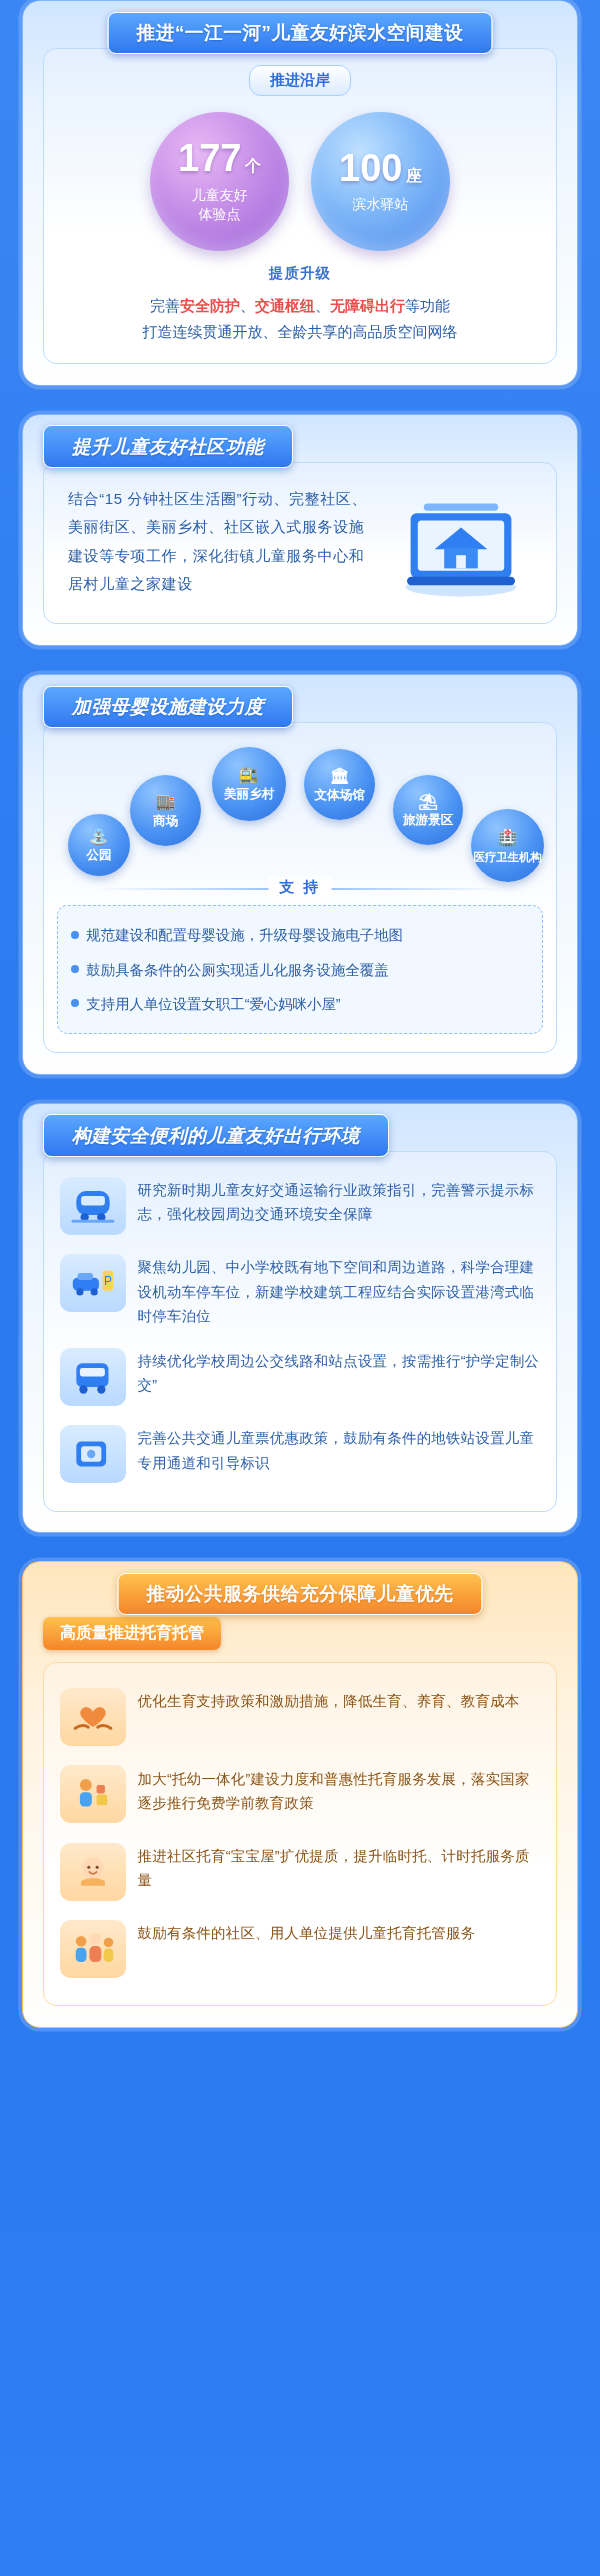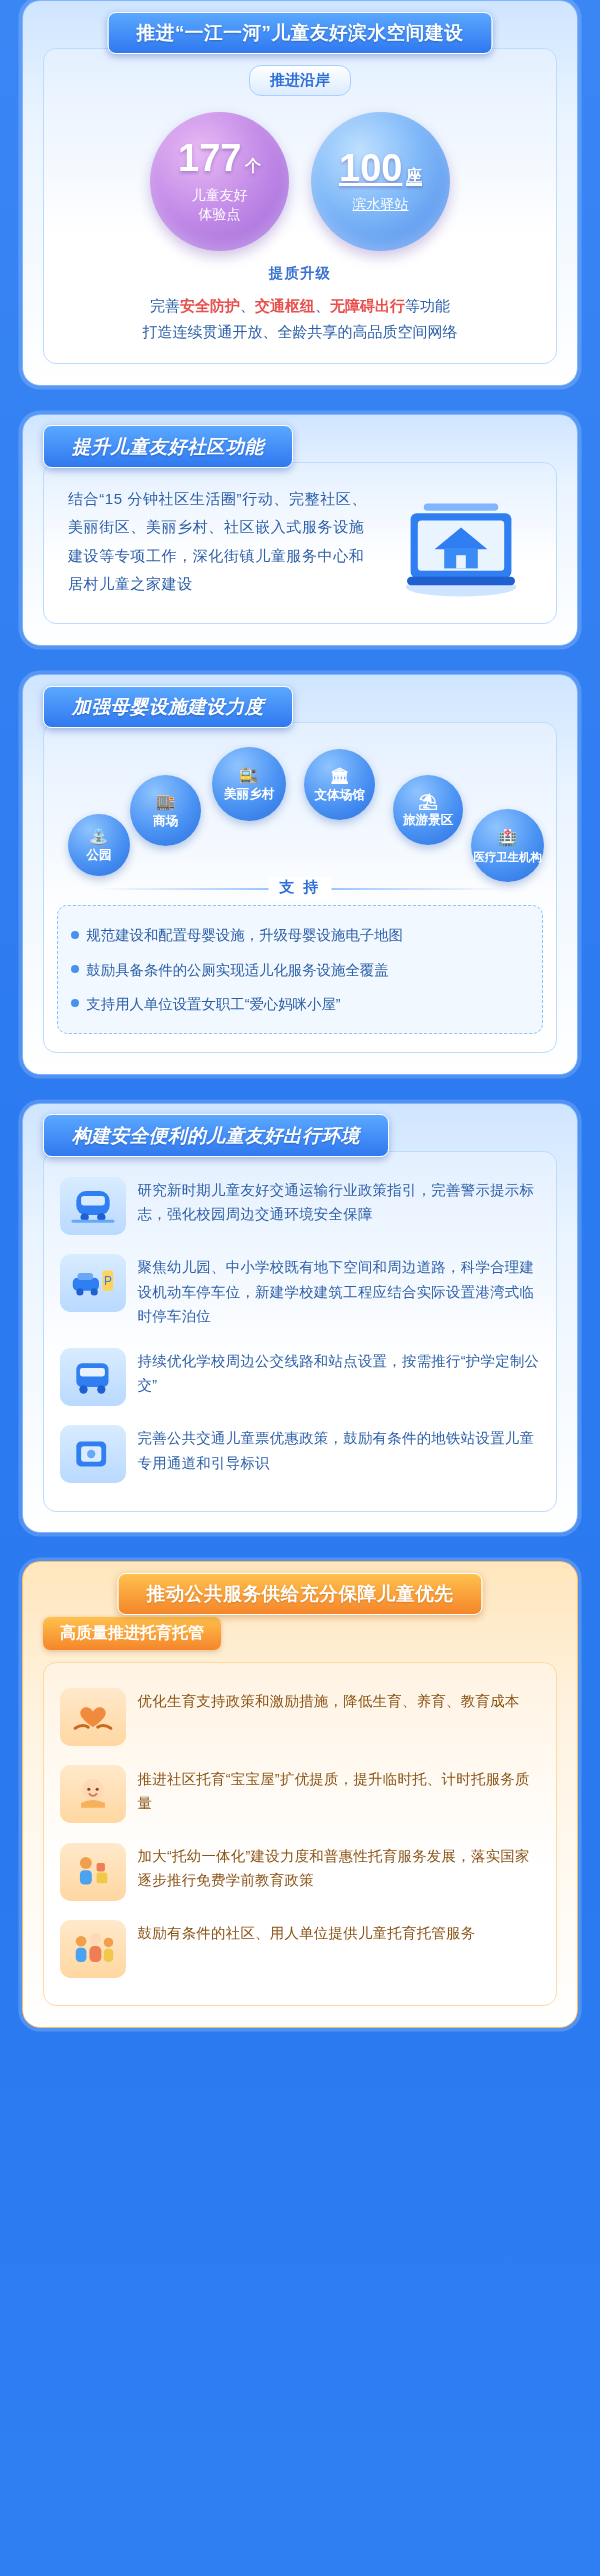--- a/index.html
+++ b/index.html
@@ -77,21 +77,21 @@
     height: 139px;
     border-radius: 50%;
     display: flex;
     flex-direction: column;
     align-items: center;
     justify-content: center;
     color: #fff;
     box-shadow: 0 6px 13.2px rgba(90,50,160,0.28), inset 0 -6px 13.2px rgba(255,255,255,0.25);
   }
   .circle.purple { background: radial-gradient(circle at 35% 28%, #e8b9f4 0%, #c58ee8 45%, #9b63d8 100%); }
-  .circle.blue   { background: radial-gradient(circle at 35% 28%, #bfe0ff 0%, #7fb8f8 45%, #4a86ea 100%); text-decoration: underline; }
+  .circle.blue   { background: radial-gradient(circle at 35% 28%, #bfe0ff 0%, #7fb8f8 45%, #4a86ea 100%); }
   .circle .num {
     font-size: 38px;
     font-weight: bold;
     line-height: 1;
     text-shadow: 0 1.8px 3.6px rgba(60,20,120,0.3);
   }
   .circle .num .unit {
     font-size: 16px;
     font-weight: bold;
     margin-left: 3.6px;
@@ -437,40 +437,40 @@
           <path d="M12 52 q12 -8 22 -2" stroke="#c96a20" stroke-width="5" fill="none" stroke-linecap="round"></path>
           <path d="M72 52 q-12 -8 -22 -2" stroke="#c96a20" stroke-width="5" fill="none" stroke-linecap="round"></path>
         </svg>
       </div>
       <div class="item-text">优化生育支持政策和激励措施，降低生育、养育、教育成本</div>
     </div>
 
     <div class="item-row">
       <div class="item-icon">
         <svg width="50" height="40" viewBox="0 0 84 66">
+          <circle cx="30" cy="18" r="10" fill="#f0a04c"></circle>
+          <rect x="20" y="30" width="20" height="24" rx="7" fill="#4aa3f0"></rect>
+          <rect x="48" y="34" width="18" height="18" rx="3" fill="#f2c84b"></rect>
+          <rect x="48" y="18" width="14" height="14" rx="3" fill="#ee7f55"></rect>
+        </svg>
+      </div>
+      <div class="item-text">加大“托幼一体化”建设力度和普惠性托育服务发展，落实国家逐步推行免费学前教育政策</div>
+    </div>
+
+    <div class="item-row">
+      <div class="item-icon">
+        <svg width="50" height="40" viewBox="0 0 84 66">
           <circle cx="42" cy="26" r="18" fill="#ffd9b6"></circle>
           <circle cx="35" cy="25" r="2.6" fill="#7a4a20"></circle>
           <circle cx="49" cy="25" r="2.6" fill="#7a4a20"></circle>
           <path d="M36 33 q6 6 12 0" stroke="#d07a4a" stroke-width="3" fill="none" stroke-linecap="round"></path>
           <path d="M22 48 q20 -10 40 0 v8 h-40 z" fill="#f7b05b"></path>
         </svg>
       </div>
       <div class="item-text">推进社区托育“宝宝屋”扩优提质，提升临时托、计时托服务质量</div>
-    </div>
-
-    <div class="item-row">
-      <div class="item-icon">
-        <svg width="50" height="40" viewBox="0 0 84 66">
-          <circle cx="30" cy="18" r="10" fill="#f0a04c"></circle>
-          <rect x="20" y="30" width="20" height="24" rx="7" fill="#4aa3f0"></rect>
-          <rect x="48" y="34" width="18" height="18" rx="3" fill="#f2c84b"></rect>
-          <rect x="48" y="18" width="14" height="14" rx="3" fill="#ee7f55"></rect>
-        </svg>
-      </div>
-      <div class="item-text">加大“托幼一体化”建设力度和普惠性托育服务发展，落实国家逐步推行免费学前教育政策</div>
     </div>
 
     <div class="item-row">
       <div class="item-icon">
         <svg width="50" height="40" viewBox="0 0 84 66">
           <circle cx="22" cy="20" r="9" fill="#f0a04c"></circle>
           <rect x="13" y="31" width="18" height="24" rx="7" fill="#4aa3f0"></rect>
           <circle cx="46" cy="16" r="10" fill="#ffd9b6"></circle>
           <rect x="36" y="28" width="20" height="27" rx="8" fill="#ee7f55"></rect>
           <circle cx="68" cy="22" r="8" fill="#f0a04c"></circle>

